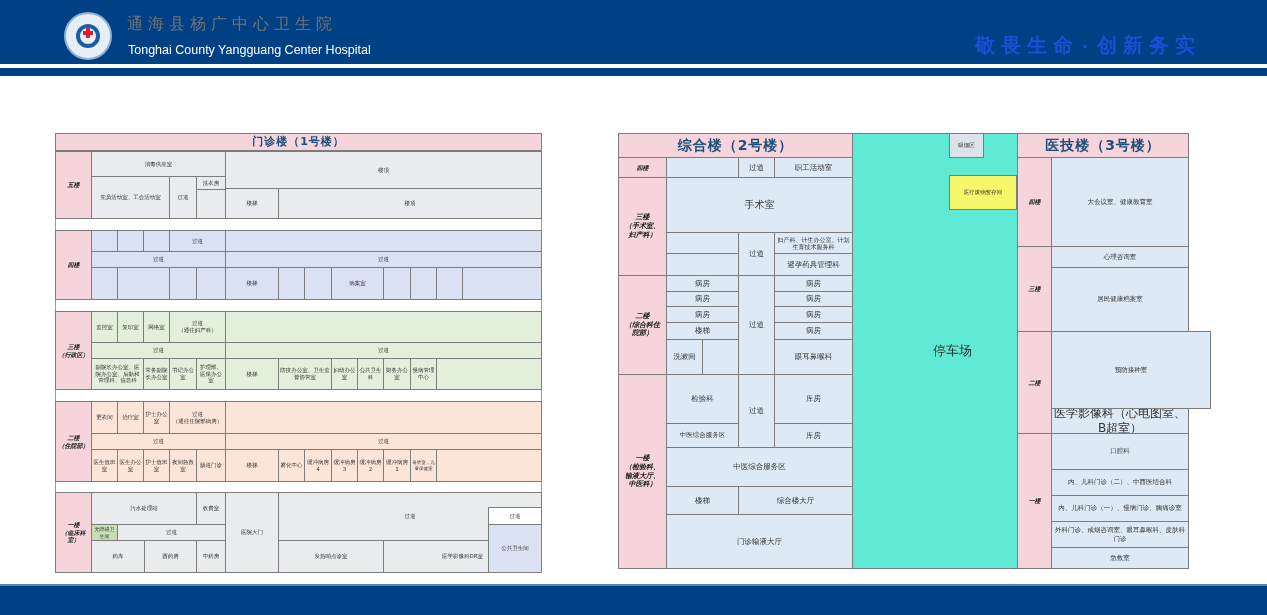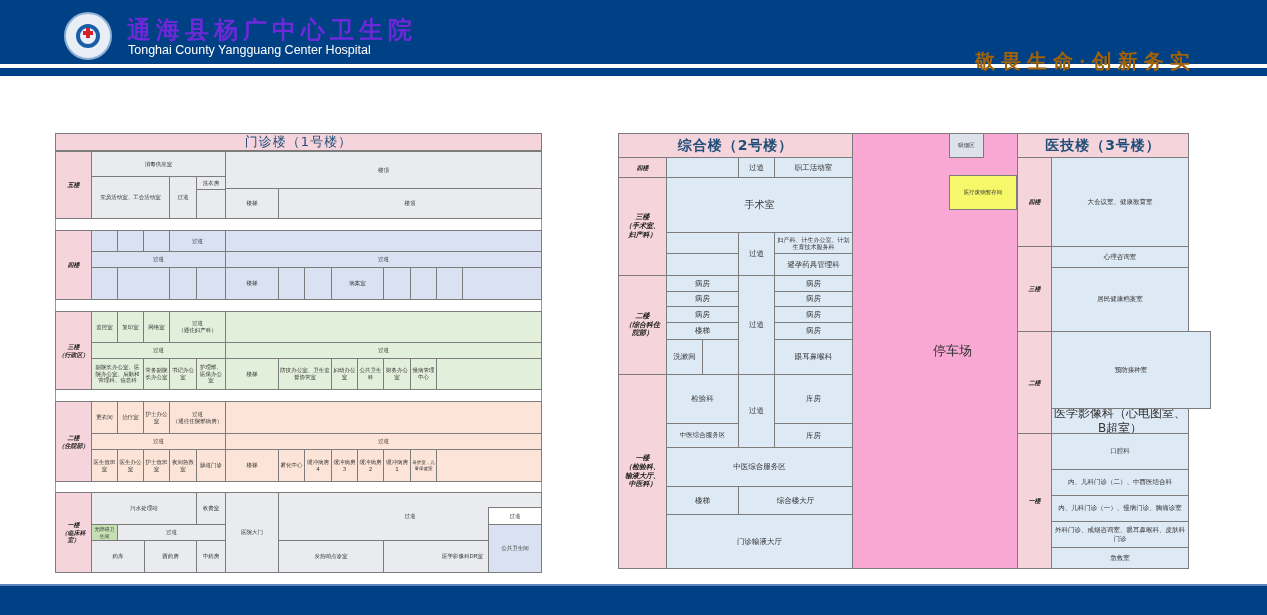--- a/index.html
+++ b/index.html
@@ -8,37 +8,37 @@
   .header { position: absolute; left: 0; top: 0; width: 1267px; height: 64px; background: #004185; }
   .header-stripe { position: absolute; left: 0; top: 68px; width: 1267px; height: 8px; background: #004185; }
   .header-stripe2 { position: absolute; left: 0; top: 66px; width: 1267px; height: 2px; background: #ffffff; }
   .footer { position: absolute; left: 0; top: 586px; width: 1267px; height: 29px; background: #004185; }
   .footer-line { position: absolute; left: 0; top: 584px; width: 1267px; height: 2px; background: #5b85b8; }
   .logo { position: absolute; left: 64px; top: 12px; width: 48px; height: 48px; border-radius: 50%; background: #e8eef6; border: 2px solid #8fb0d6; }
   .logo-inner { position: absolute; left: 10px; top: 10px; width: 24px; height: 24px; border-radius: 50%; border: 4px solid #1a5ea8; }
   .logo-cross { position: absolute; left: 17px; top: 14px; width: 10px; height: 10px; }
   .logo-cross::before { content: ""; position: absolute; left: 3px; top: 0; width: 4px; height: 10px; background: #d8202a; }
   .logo-cross::after { content: ""; position: absolute; left: 0; top: 3px; width: 10px; height: 4px; background: #d8202a; }
-  .hosp-cn { position: absolute; left: 127px; top: 14px; color: #6d28d9; font-family: "DejaVu Serif", serif; font-size: 24px; font-weight: bold; letter-spacing: 5px; }
+  .hosp-cn { position: absolute; left: 127px; top: 14px; color: #737373; font-family: "DejaVu Serif", serif; font-size: 16px; font-weight: normal; letter-spacing: 5px; }
   .hosp-en { position: absolute; left: 128px; top: 43px; color: #fff; font-family: "Liberation Sans", sans-serif; font-size: 12.5px; }
-  .slogan { position: absolute; left: 975px; top: 48px; color: #a16207; font-family: Liberation Serif, serif; font-size: 20px; font-weight: bold; letter-spacing: 6px; }
+  .slogan { position: absolute; left: 975px; top: 32px; color: #1d4ed8; font-family: Liberation Mono, monospace; font-size: 20px; font-weight: bold; letter-spacing: 6px; }
   .title { position: absolute; left: 0; top: 84px; width: 1267px; text-align: center; color: #00417f; font-size: 30px; font-weight: bold; letter-spacing: 2px; }
   .c { position: absolute; display: flex; align-items: center; justify-content: center; text-align: center; border: 1px solid #7c7c7c; font-size: 5.5px; color: #333; line-height: 1.25; overflow: hidden; padding: 1px; }
   .pink { background: #f6d4dc; }
   .gray { background: #e9ebee; }
   .blue { background: #d9e1f2; }
   .green { background: #e2efda; }
   .peach { background: #fde4d8; }
   .lblue { background: #dde9f5; }
-  .yellow { background: #f9a8d4; padding-left: 36px; }
+  .yellow { background: #5eead4; padding-left: 36px; }
   .yelbox { background: #f7f76a; }
   .wht { background: #fff; }
   .greenbox { background: #c6e0b4; }
   .floor-lbl { font-weight: bold; font-size: 6px; color: #222; font-style: italic; }
-  .bld-title { font-weight: normal; color: #1f4e79; font-size: 13px; letter-spacing: 1px; }
+  .bld-title { font-weight: bold; color: #1f4e79; font-size: 11px; letter-spacing: 1px; }
   .bld-title2 { font-weight: bold; color: #1f4e79; font-size: 14px; letter-spacing: 1px; }
   .m { font-size: 7.5px; }
   .l { font-size: 10px; text-align: right; }
   .xl { font-size: 13px; }
   .frame { position: absolute; border: 1px solid #999; background: #fff; }
 </style>
 </head>
 <body>
 
 <div class="stage">

